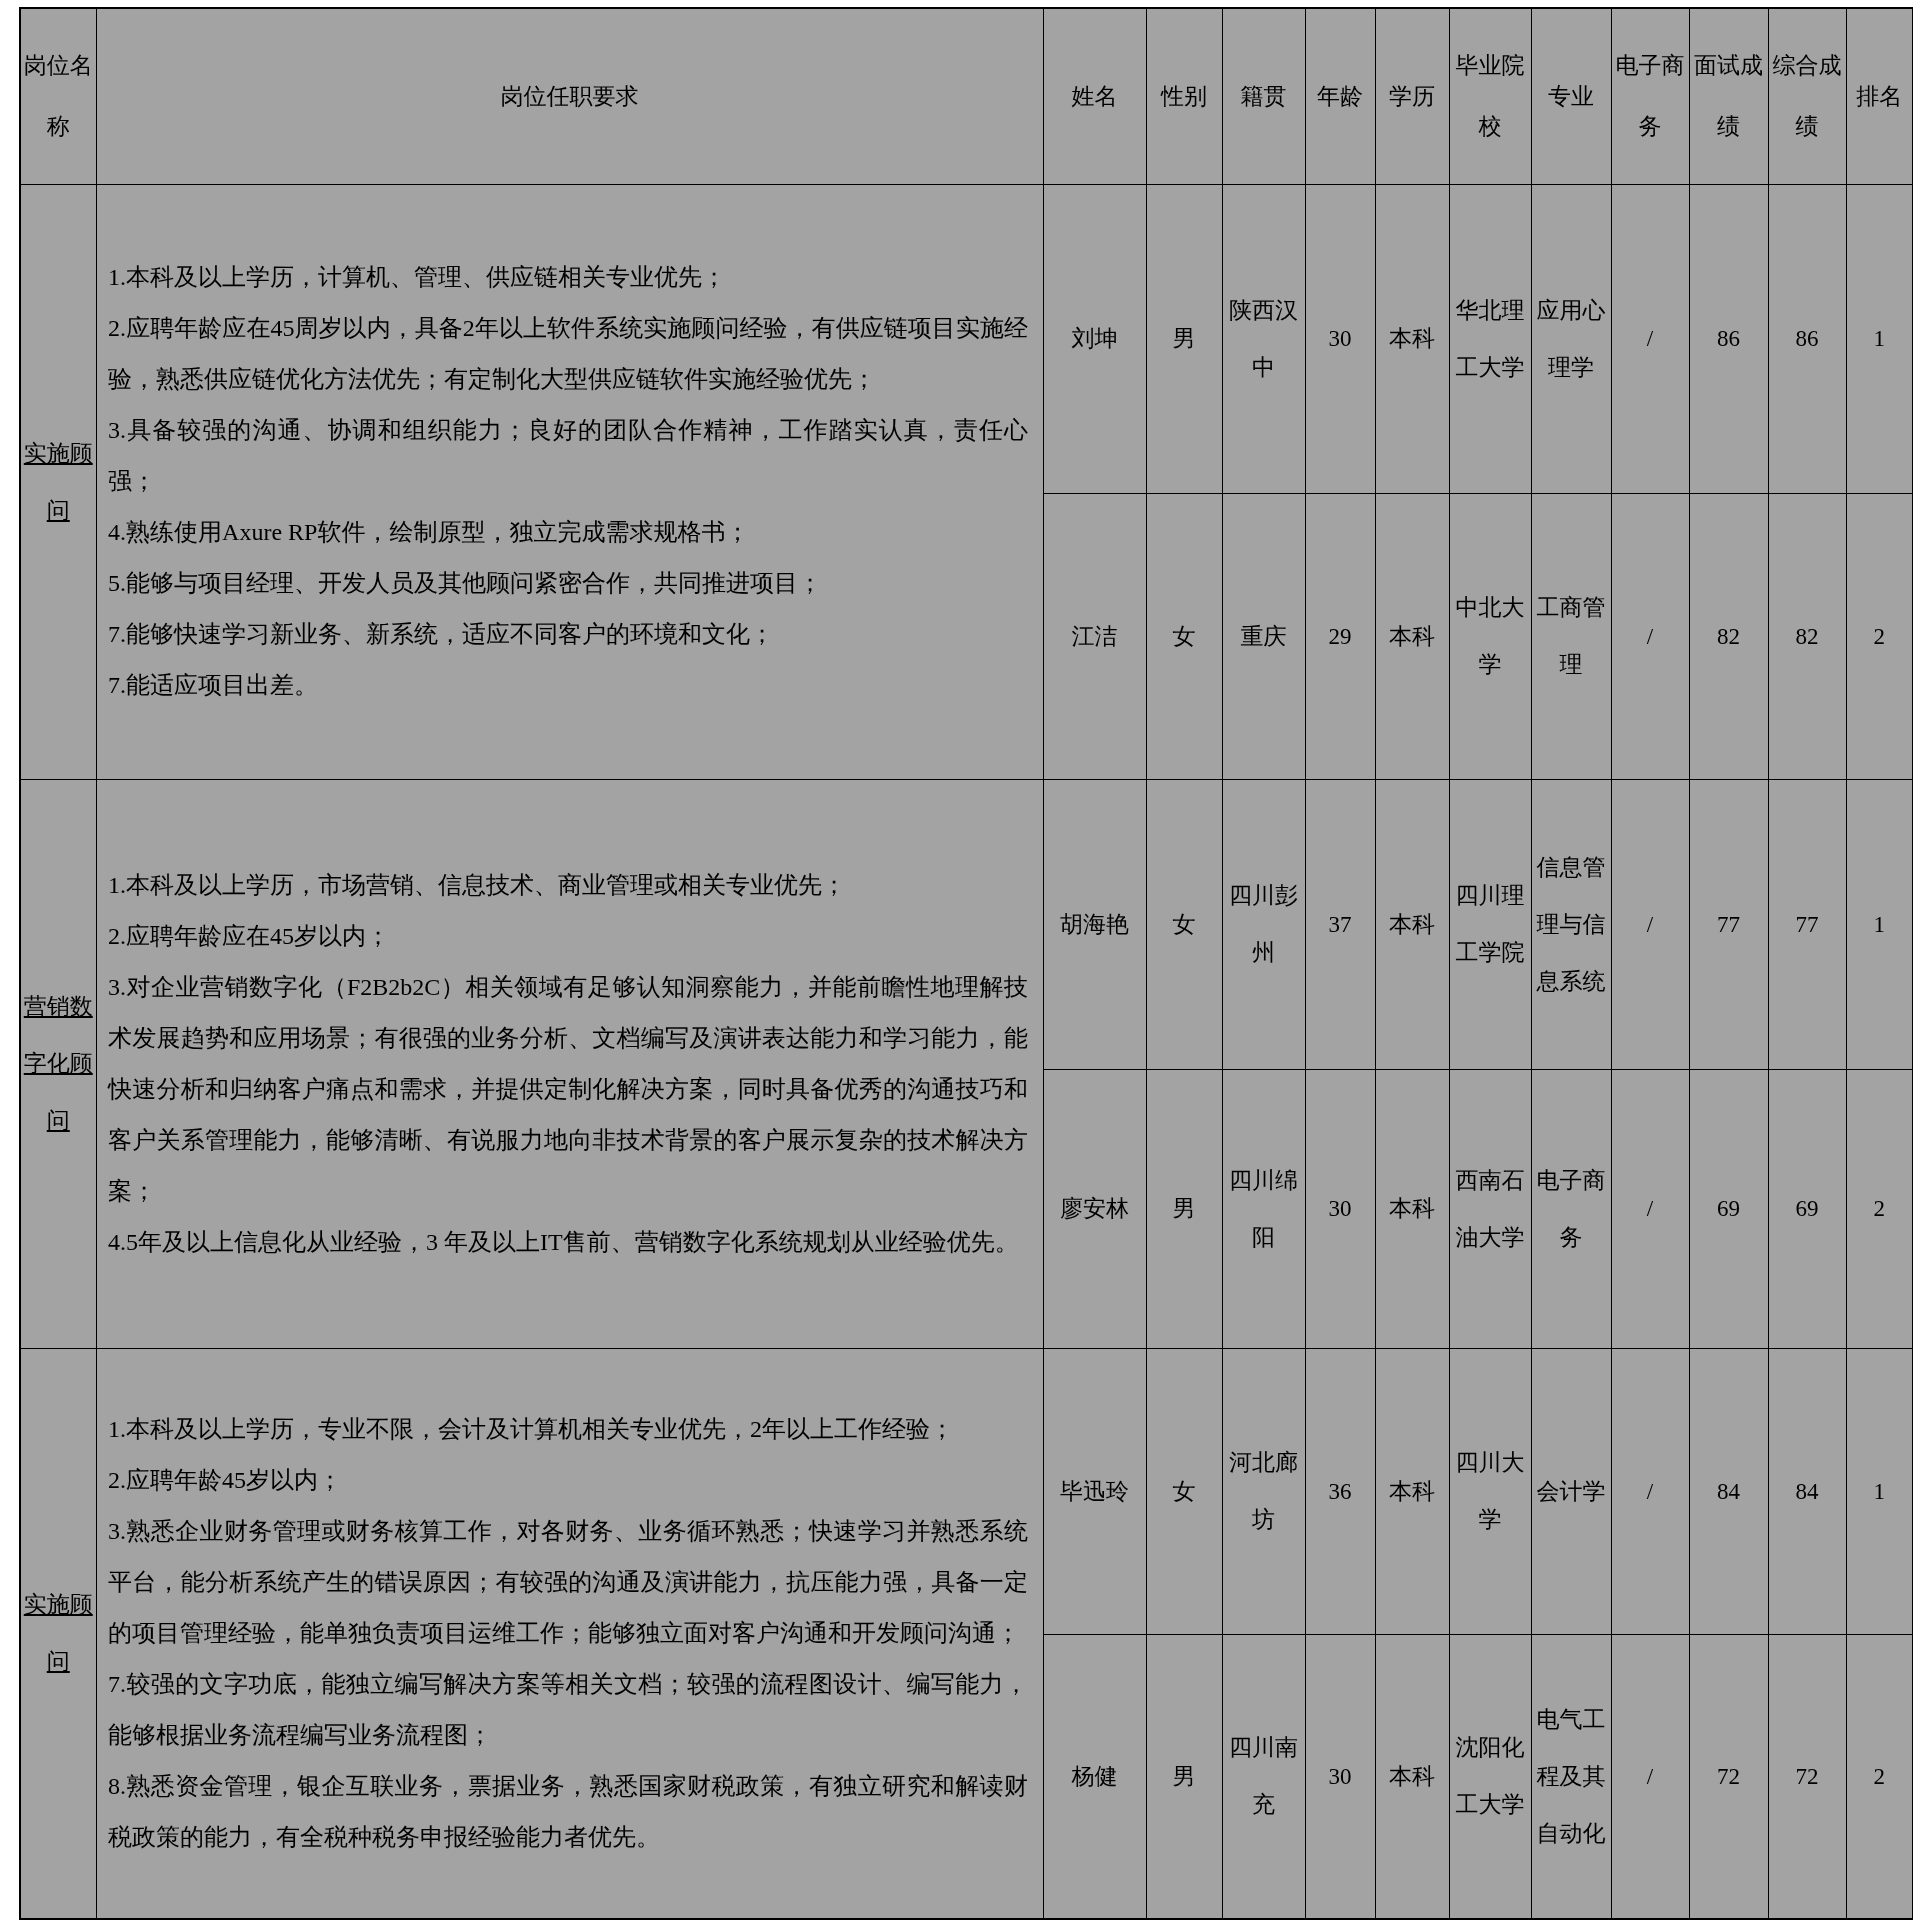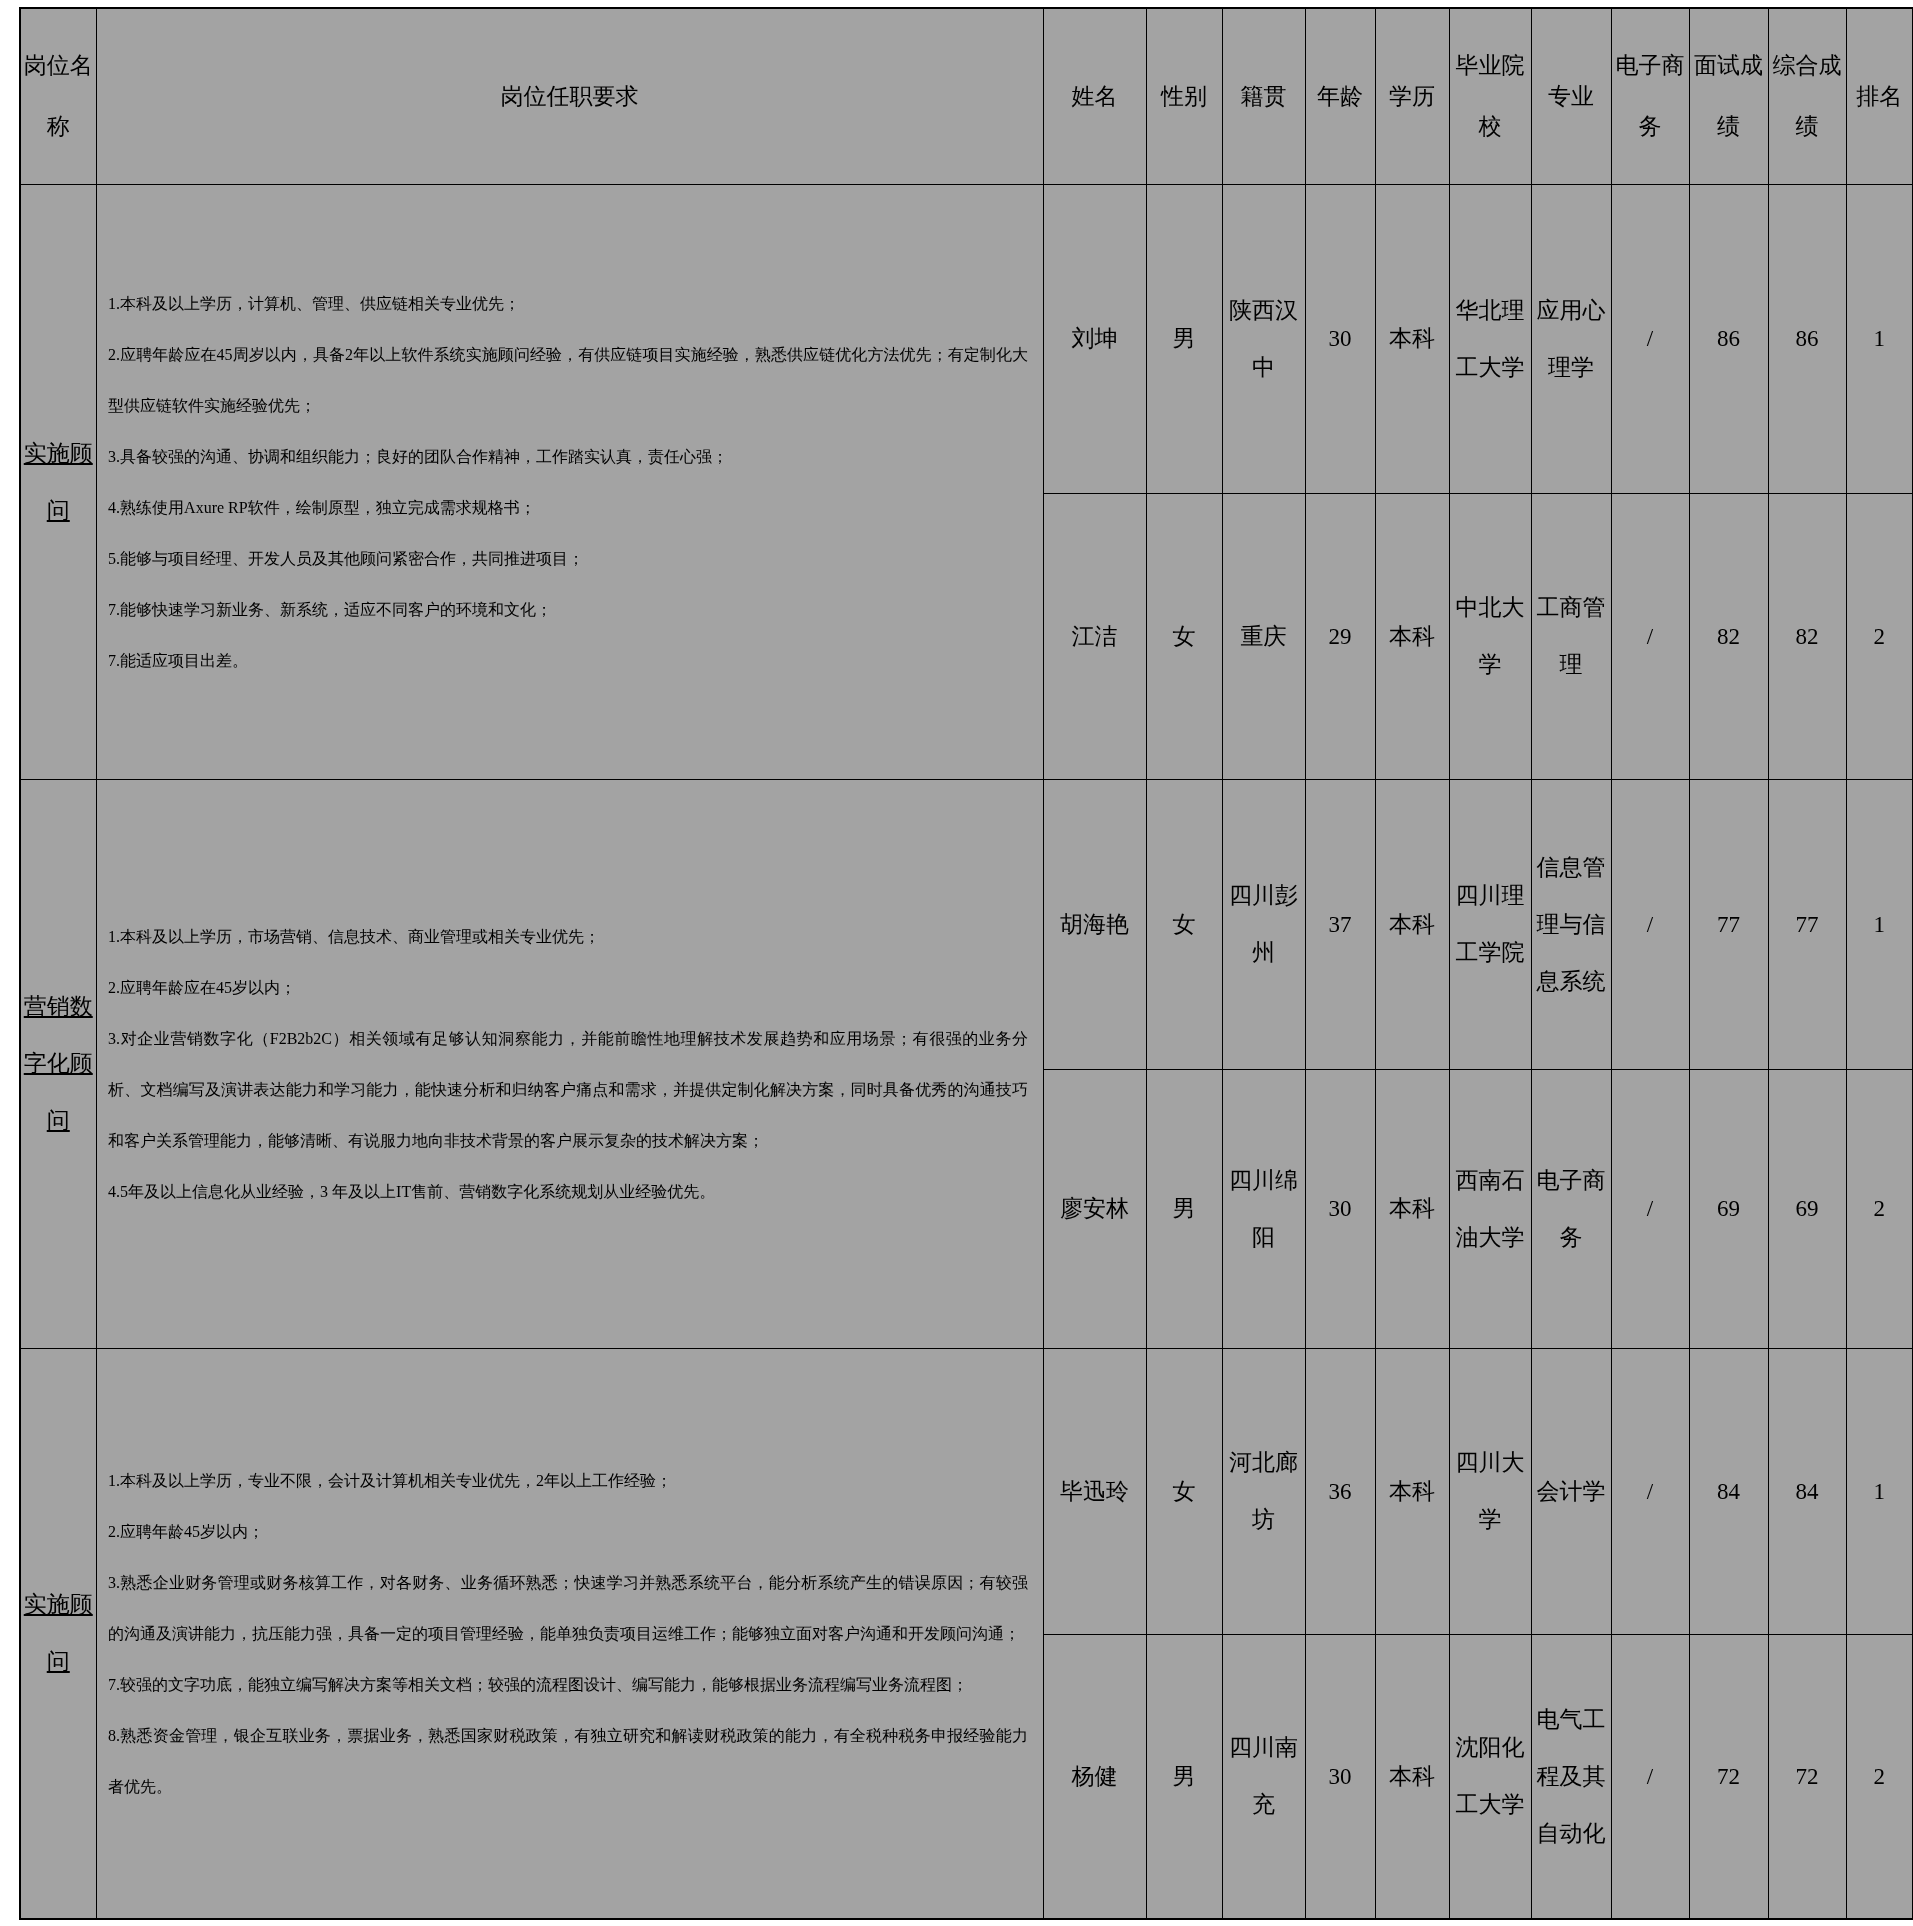--- a/index.html
+++ b/index.html
@@ -24,21 +24,21 @@
     font-weight: normal;
     line-height: 57px;
     overflow: hidden;
     word-break: break-all;
     padding: 1.4px;
   }
   .tbl th { line-height: 61px; }
   td.req {
     text-align: justify;
     padding: 0 14.5px 0 11.6px;
-    font-size: 16px;
+    font-size: 24px;
     line-height: 51px;
   }
   td.req p { margin: 0; text-align: justify; }
   td.pos { line-height: 57px; text-decoration: underline; }
 </style>
 </head>
 <body>
 
 <table class="tbl">
   <colgroup>

